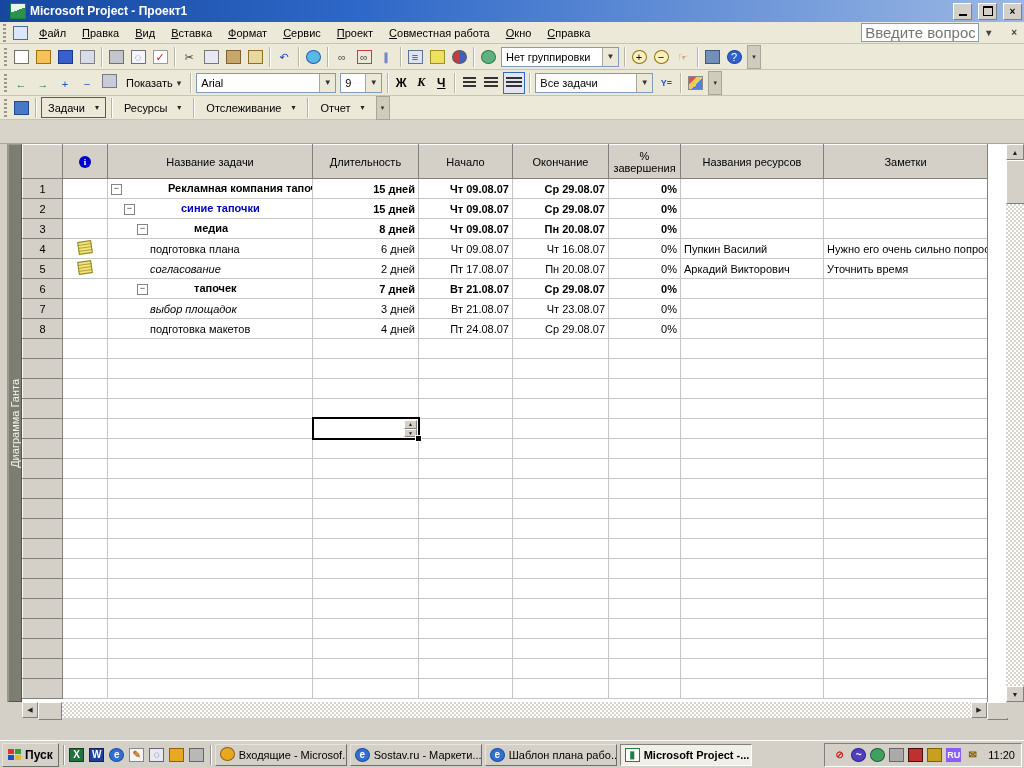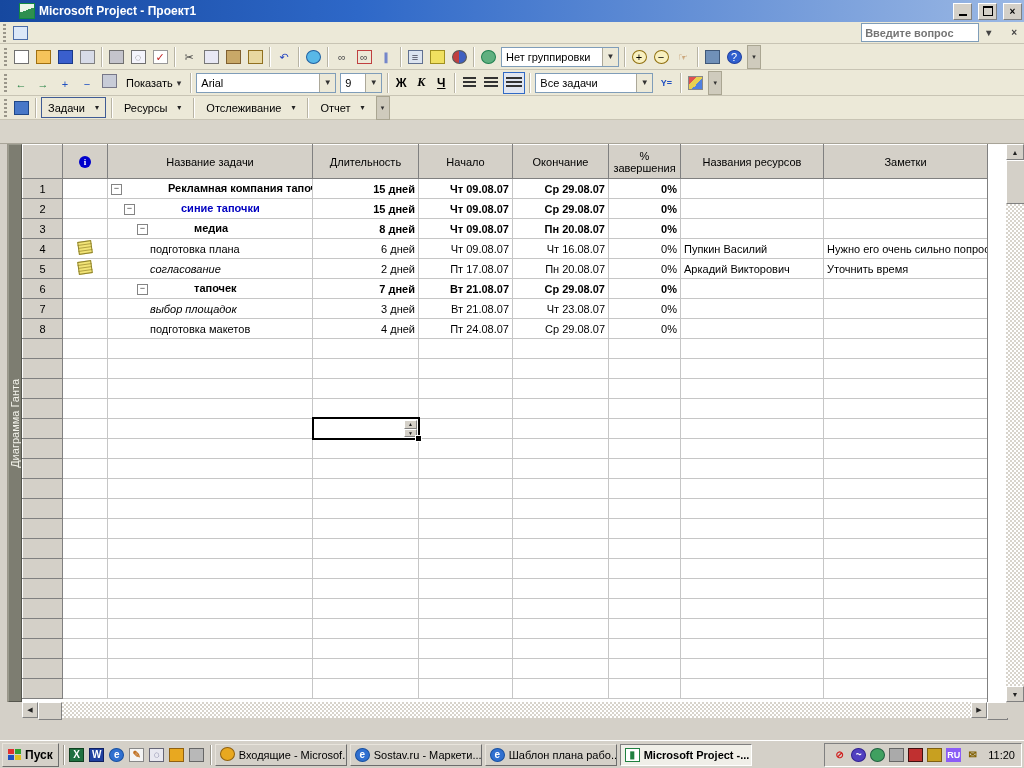--- a/index.html
+++ b/index.html
@@ -6,36 +6,36 @@
   #app{position:relative;width:1024px;height:768px;overflow:hidden;
        font-family:"Liberation Sans",sans-serif;font-size:11px;background:#d4d0c8;
        -webkit-user-select:none;user-select:none;}
   .abs{position:absolute;}
   
   .raised{border:1px solid;border-color:#fff #808080 #808080 #fff;background:#d4d0c8;}
   .raised2{border:1px solid;border-color:#e8e4dc #6c6c6c #6c6c6c #e8e4dc;background:#d4d0c8;}
   .sunken{border:1px solid;border-color:#808080 #fff #fff #808080;background:#d4d0c8;}
   
   #titlebar{left:0;top:0;width:1024px;height:22px;display:flex;align-items:center;gap:4px;
-    background:linear-gradient(to right,#16489f 0%,#2e68c8 35%,#9bb8e4 100%);padding-left:19px;box-sizing:border-box;}
+    background:linear-gradient(to right,#16489f 0%,#2e68c8 35%,#9bb8e4 100%);padding-left:10px;box-sizing:border-box;}
   #titlebar .apptitle{color:#fff;font-weight:bold;font-size:12px;flex:1;}
   .appicon{width:16px;height:16px;background:linear-gradient(160deg,#e8f4e8 45%,#2f8f4f 45%);border:1px solid #184; box-sizing:border-box;}
   .wbtn{width:17px;height:15px;display:inline-flex;align-items:center;justify-content:center;
         font-size:10px;font-weight:bold;color:#000;margin-right:2px;}
   .wbtn .minglyph{display:block;width:8px;height:2px;background:#000;margin-top:7px;}
   .wbtn .resglyph{display:block;width:8px;height:7px;border:1px solid #000;border-top-width:2px;}
   
   #menubar{left:0;top:22px;width:1024px;height:22px;background:#ece9d8;display:flex;align-items:center;
            border-bottom:1px solid #c8c4b4;box-sizing:border-box;}
   .grab{width:5px;height:18px;margin:0 3px;background:repeating-linear-gradient(to bottom,#9a968a 0 2px,transparent 2px 4px);width:3px;}
   .menu-item{padding:3px 8px;color:#000;}
   .menu-item:first-letter{text-decoration:underline;}
   #qbox{margin-left:auto;display:flex;align-items:center;gap:4px;margin-right:4px;}
   #question-input{width:110px;height:17px;border:1px solid #7f9db9;background:#fff;color:#808080;
-    font-family:"Liberation Sans",sans-serif;font-size:11px;padding:0 3px;font-weight:bold;}
+    font-family:"Liberation Sans",sans-serif;font-size:15px;padding:0 3px;}
   .smallglyph{color:#444;font-size:10px;font-weight:bold;padding:0 3px;}
   
   .toolbar{background:#ece9d8;display:flex;align-items:center;border-bottom:1px solid #c8c4b4;box-sizing:border-box;padding-left:1px;}
   #tb1{left:0;top:44px;width:1024px;height:26px;}
   #tb2{left:0;top:70px;width:1024px;height:26px;}
   #tb3{left:0;top:96px;width:1024px;height:24px;}
   .tsep{width:1px;height:20px;background:#b8b4a4;margin:0 3px;box-shadow:1px 0 0 #fff;}
   .ticon{width:20px;height:20px;display:inline-flex;align-items:center;justify-content:center;margin:0 1px;}
   .ticon i{font-style:normal;display:inline-flex;align-items:center;justify-content:center;
            width:15px;height:14px;font-size:11px;line-height:14px;box-sizing:border-box;}
@@ -137,20 +137,32 @@
     <span class="wbtn raised">
         <span class="resglyph"></span>
       </span>
     <span class="wbtn raised">×</span>
   </div>
 
   <div id="menubar" class="abs">
     <span class="grab"></span>
     <span class="ticon">
         <i style="background:#dce8f8;border:1px solid #4a6ca8;"></i>
+      </span>
+    <span id="menu-items" style="display:flex;">
+        <span class="menu-item">Файл</span>
+        <span class="menu-item">Правка</span>
+        <span class="menu-item">Вид</span>
+        <span class="menu-item">Вставка</span>
+        <span class="menu-item">Формат</span>
+        <span class="menu-item">Сервис</span>
+        <span class="menu-item">Проект</span>
+        <span class="menu-item">Совместная работа</span>
+        <span class="menu-item">Окно</span>
+        <span class="menu-item">Справка</span>
       </span>
     <span id="qbox">
       <input id="question-input" placeholder="Введите вопрос" style="">
       <span class="smallglyph">▾</span>
       <span class="smallglyph"><span class="resglyph" style="display:inline-block;"></span></span>
       <span class="smallglyph">×</span>
     </span>
   </div>
 
   <div id="tb1" class="abs toolbar">

